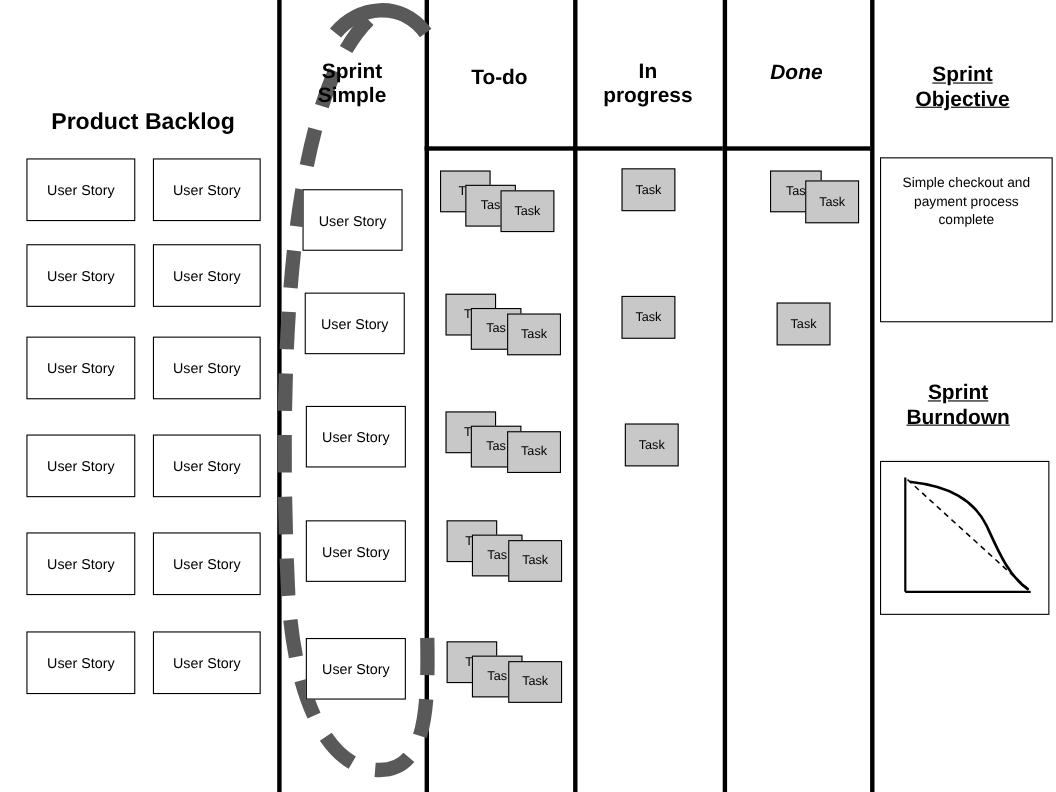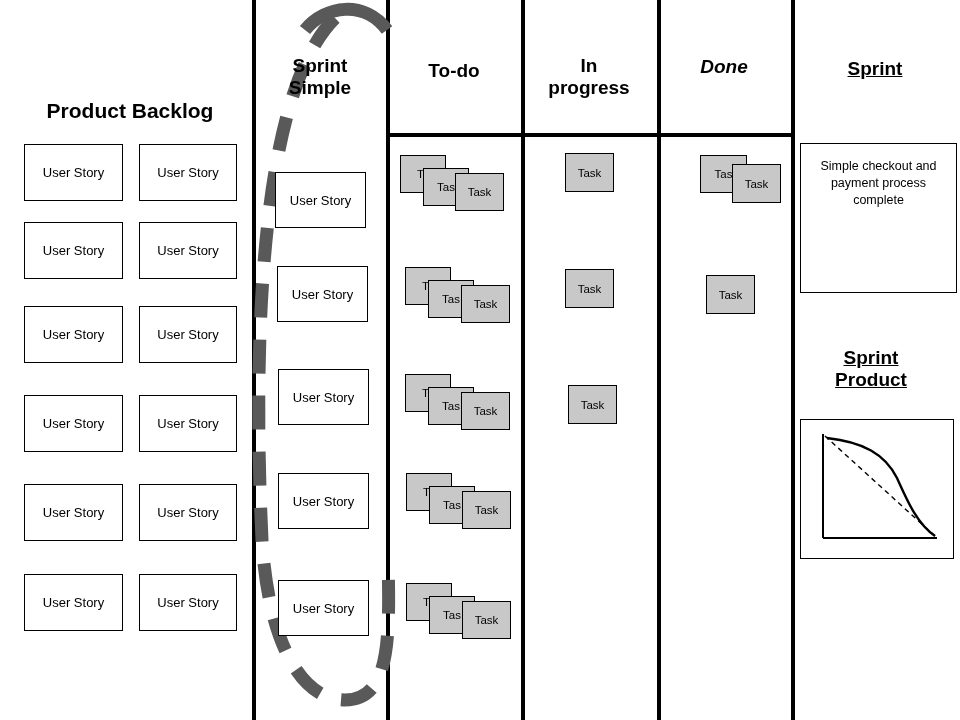--- a/index.html
+++ b/index.html
@@ -136,25 +136,26 @@
     <div>In</div>
     <div>progress</div>
   </div>
 
   <div class="col-title mid" style="left:390px; top:60px; width:128px;">To-do</div>
 
   <div class="col-title mid" style="left:661px; top:56px; width:126px;font-style:italic;">Done</div>
 
   <div class="col-title under" style="left:795px; top:58px; width:160px;">
     <div>Sprint</div>
+    <div>Objective</div>
   </div>
 
   <div class="col-title under" style="left:791px; top:347px; width:160px;">
     <div>Sprint</div>
-    <div>Product</div>
+    <div>Burndown</div>
   </div>
 
   <div class="story" style="left:24px;  top:144px; width:99px; height:57px;">User Story</div>
   <div class="story" style="left:139px; top:144px; width:98px; height:57px;">User Story</div>
   <div class="story" style="left:24px;  top:222px; width:99px; height:57px;">User Story</div>
   <div class="story" style="left:139px; top:222px; width:98px; height:57px;">User Story</div>
   <div class="story" style="left:24px;  top:306px; width:99px; height:57px;">User Story</div>
   <div class="story" style="left:139px; top:306px; width:98px; height:57px;">User Story</div>
   <div class="story" style="left:24px;  top:395px; width:99px; height:57px;">User Story</div>
   <div class="story" style="left:139px; top:395px; width:98px; height:57px;">User Story</div>

